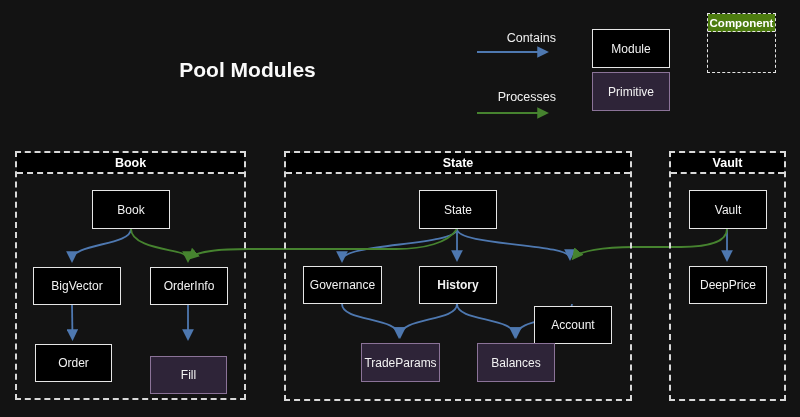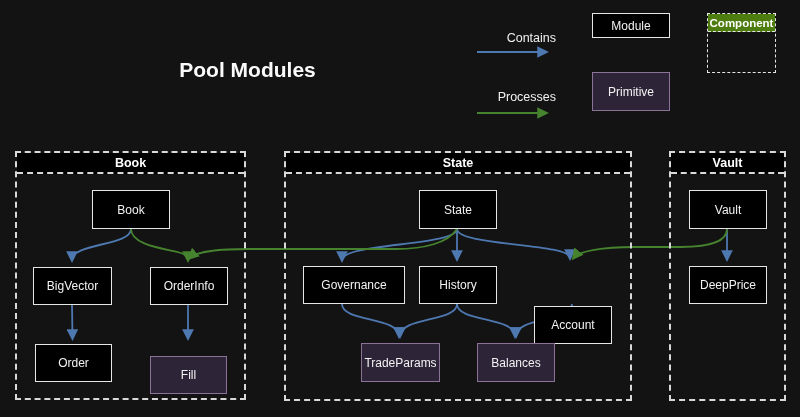--- a/index.html
+++ b/index.html
@@ -81,45 +81,45 @@
   <path class="edge-contains" d="M727,229 L727,259" marker-end="url(#ab)"></path>
 
   <path class="edge-processes" d="M131,229 C131,246 168,249 181,253 C186,254.8 188,256.5 188,260" marker-end="url(#ag)"></path>
   <path class="edge-processes" d="M457,229 C448,243 424,249 396,249 L248,249 C219,249 196,252 189.5,258" marker-end="url(#ag)"></path>
   <path class="edge-processes" d="M727,229 C727,242 707,247 681,247 L634,247 C603,247 579,251 573.5,258" marker-end="url(#ag)"></path>
 </svg>
 
 <div class="abs legend-label" style="left:476px;top:31px;">Contains</div>
 <div class="abs legend-label" style="left:476px;top:90px;">Processes</div>
 
-<div class="node" style="left:592px;top:13px;width:78px;height:25px;">
+<div class="node" style="left:592px;top:29px;width:78px;height:39px;">
   <span>Module</span>
 </div>
 <div class="node primitive" style="left:592px;top:72px;width:78px;height:39px;">
   <span>Primitive</span>
 </div>
 <div class="component-box" style="left:707px;top:13px;width:69px;height:60px;">
   <div class="component-header">Component</div>
 </div>
 
 <div class="cluster" style="left:15px;top:151px;width:231px;height:249px;">
   <div class="cluster-header">Book</div>
 </div>
 <div class="node" style="left:92px;top:190px;width:78px;height:39px;">Book</div>
-<div class="node" style="left:33px;top:267px;width:79px;height:38px;">BigVector</div>
+<div class="node" style="left:33px;top:267px;width:88px;height:38px;">BigVector</div>
 <div class="node" style="left:150px;top:267px;width:78px;height:38px;">OrderInfo</div>
 <div class="node" style="left:35px;top:344px;width:77px;height:38px;">Order</div>
 <div class="node primitive" style="left:150px;top:356px;width:77px;height:38px;">Fill</div>
 
 <div class="cluster" style="left:284px;top:151px;width:348px;height:250px;">
   <div class="cluster-header">State</div>
 </div>
 <div class="node" style="left:419px;top:190px;width:78px;height:39px;">State</div>
-<div class="node" style="left:303px;top:266px;width:102px;height:38px;">Governance</div>
-<div class="node" style="left:419px;top:266px;width:78px;height:38px;">History</div>
+<div class="node" style="left:303px;top:266px;width:79px;height:38px;">Governance</div>
+<div class="node" style="left:419px;top:266px;width:78px;height:38px;font-weight:bold;">History</div>
 <div class="node" style="left:534px;top:266px;width:78px;height:38px;margin-top:40px;">Account</div>
 <div class="node primitive" style="left:361px;top:343px;width:79px;height:39px;">TradeParams</div>
 <div class="node primitive" style="left:477px;top:343px;width:78px;height:39px;">Balances</div>
 
 <div class="cluster" style="left:669px;top:151px;width:117px;height:250px;">
   <div class="cluster-header">Vault</div>
 </div>
 <div class="node" style="left:689px;top:190px;width:78px;height:39px;">Vault</div>
 <div class="node" style="left:689px;top:266px;width:78px;height:38px;">DeepPrice</div>
 

